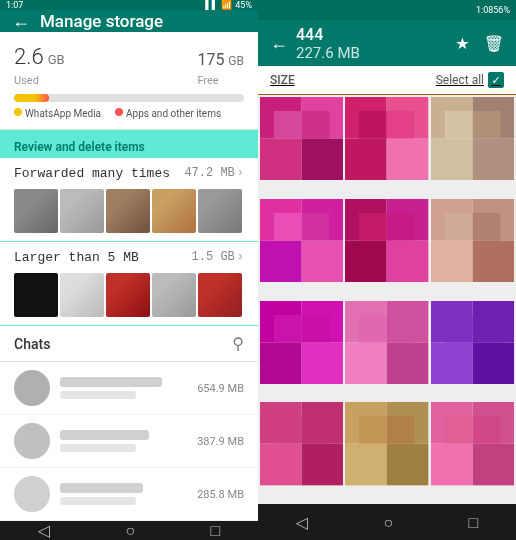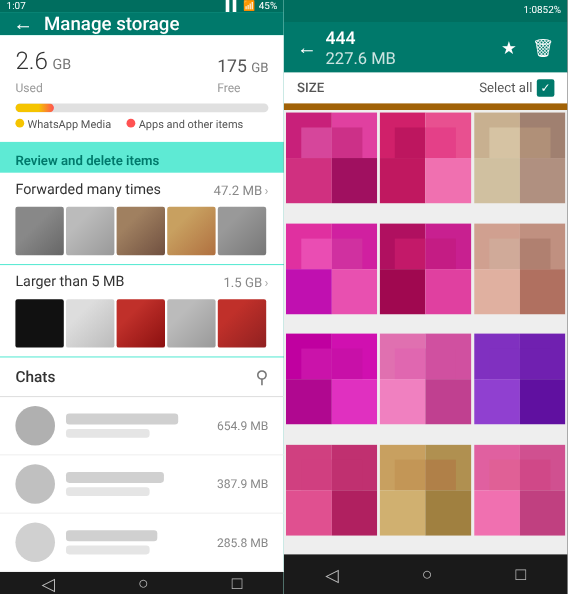--- a/index.html
+++ b/index.html
@@ -120,20 +120,21 @@
     .review-item {
       background: white;
       margin-bottom: 1px;
     }
 
     .review-item-header {
       display: flex;
       justify-content: space-between;
       align-items: center;
       padding: 8px 14px 4px;
+      font-family: Liberation Mono, monospace;
     }
 
     .review-item-label {
       font-size: 13px;
       color: #333;
     }
 
     .review-item-size {
       font-size: 12px;
       color: #888;
@@ -295,21 +296,22 @@
       color: white;
       cursor: pointer;
     }
 
     .grid-controls {
       background: white;
       display: flex;
       justify-content: space-between;
       align-items: center;
       padding: 6px 12px;
-      border-bottom: 6px solid #a16207;
+      border-bottom: 1px solid #a16207;
+      text-decoration: underline;
     }
 
     .grid-size-label {
       font-size: 12px;
       color: #555;
       font-weight: 500;
     }
 
     .select-all-area {
       display: flex;
@@ -495,21 +497,21 @@
     <span class="nav-icon">◁</span>
     <span class="nav-icon">○</span>
     <span class="nav-icon">□</span>
   </div>
 </div>
 
 <div class="right-panel">
 
   <div class="right-status-bar">
     <span>1:08</span>
-    <span>52%</span>
+    <span>56%</span>
   </div>
 
   <div class="right-toolbar">
     <span class="toolbar-back">←</span>
     <div class="right-toolbar-info">
       <div class="right-toolbar-name">444</div>
       <div class="right-toolbar-size">227.6 MB</div>
     </div>
     <div class="right-toolbar-actions">
       <span class="toolbar-icon">★</span>

